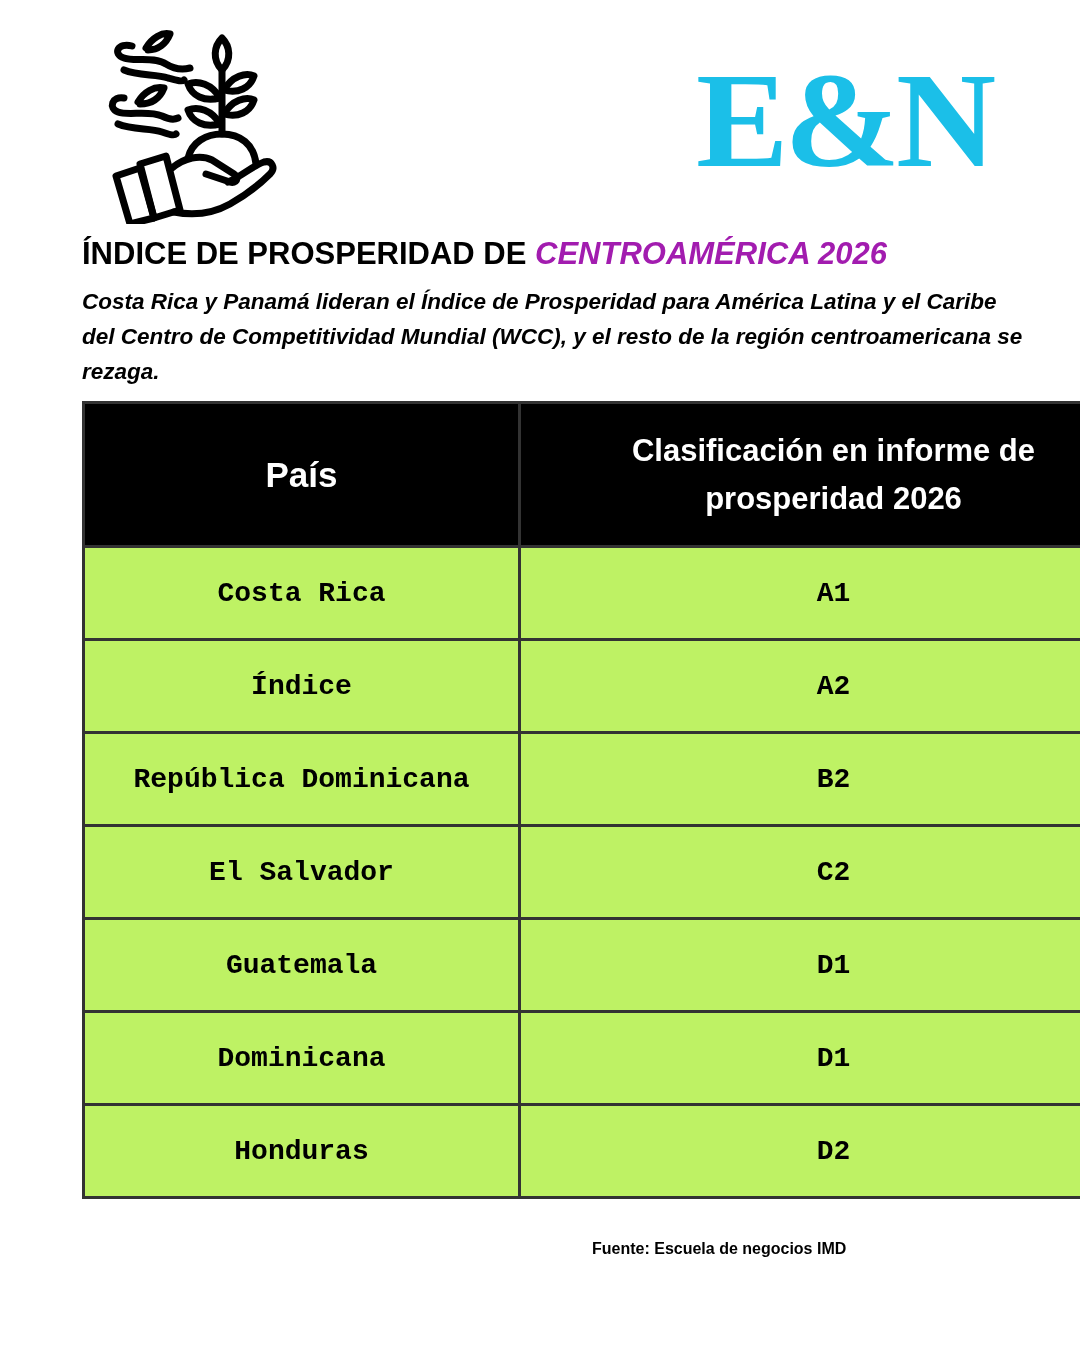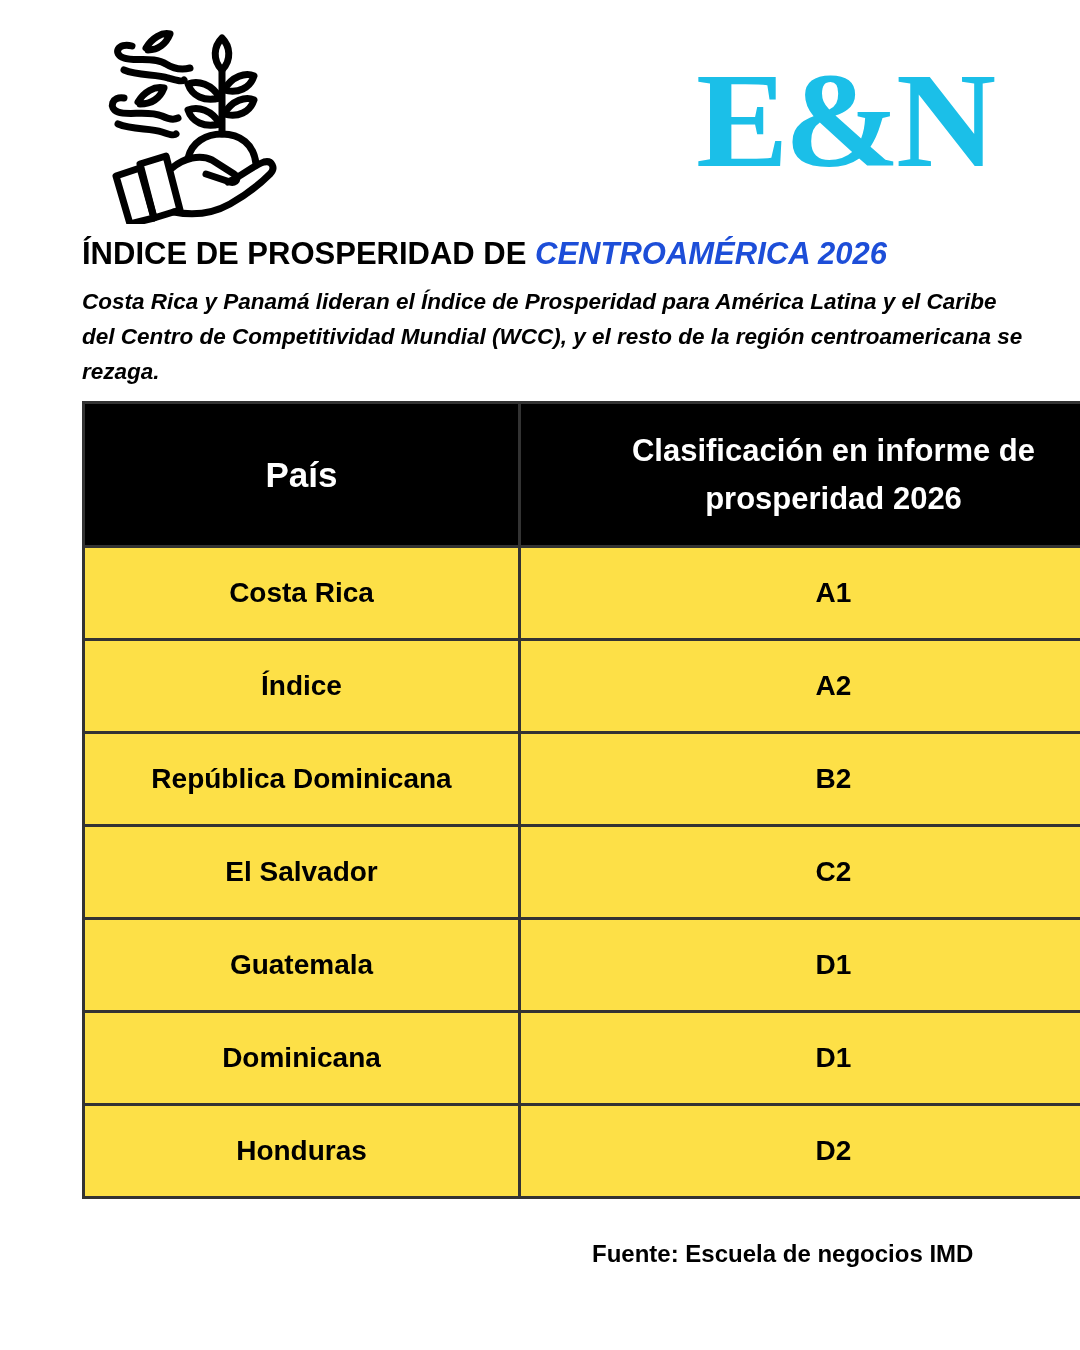--- a/index.html
+++ b/index.html
@@ -28,24 +28,24 @@
     border-collapse: collapse; table-layout: fixed;
   }
   .table td, .table th {
     border: 3px solid #333333; text-align: center; vertical-align: middle;
     font-weight: bold; padding: 0;
   }
   .table th {
     background: #000000; color: #ffffff; height: 141px; font-size: 31px; line-height: 48px;
   }
   .table th.col-country { font-size: 35px; }
-  .table td { height: 90px; font-size: 28px; background: #fde047; color: #000; }
+  .table td { height: 90px; font-size: 28px; background: #bef264; color: #000; font-family: Liberation Mono, monospace; }
   .col1 { width: 436px; }
   .source {
-    position: absolute; left: 592px; top: 1240px; font-size: 24px; font-weight: bold;
+    position: absolute; left: 592px; top: 1240px; font-size: 16px; font-weight: bold;
     white-space: nowrap;
   }
 </style>
 </head>
 <body>
 
 <div class="icon-art">
   <svg width="180" height="200" viewBox="0 0 180 200" fill="none" stroke="#000" stroke-width="7" stroke-linecap="round" stroke-linejoin="round">
 
     <path d="M28 22 C14 18 8 30 20 34 C30 38 50 32 62 40 C70 45 78 46 86 44"></path>
@@ -74,21 +74,21 @@
     <path d="M36 140 L62 132 L76 186 L50 194 Z"></path>
     <path d="M12 152 L36 144 L50 194 L26 200 Z"></path>
   </svg>
 </div>
 
 <div class="logo">
   <span style="color:#1bbfe8;">E&amp;N</span>
 </div>
 
 <div class="title">
-  <span>ÍNDICE DE PROSPERIDAD DE </span><span class="accent" style="color:#1d4ed8;">CENTROAMÉRICA 2026</span>
+  <span>ÍNDICE DE PROSPERIDAD DE </span><span class="accent" style="color:#a21caf;">CENTROAMÉRICA 2026</span>
 </div>
 
 <div class="subtitle">Costa Rica y Panamá lideran el Índice de Prosperidad para América Latina y el Caribe del Centro de Competitividad Mundial (WCC), y el resto de la región centroamericana se rezaga.</div>
 
 <table class="table">
   <colgroup>
       <col class="col1">
       <col>
     </colgroup>
   <thead>

